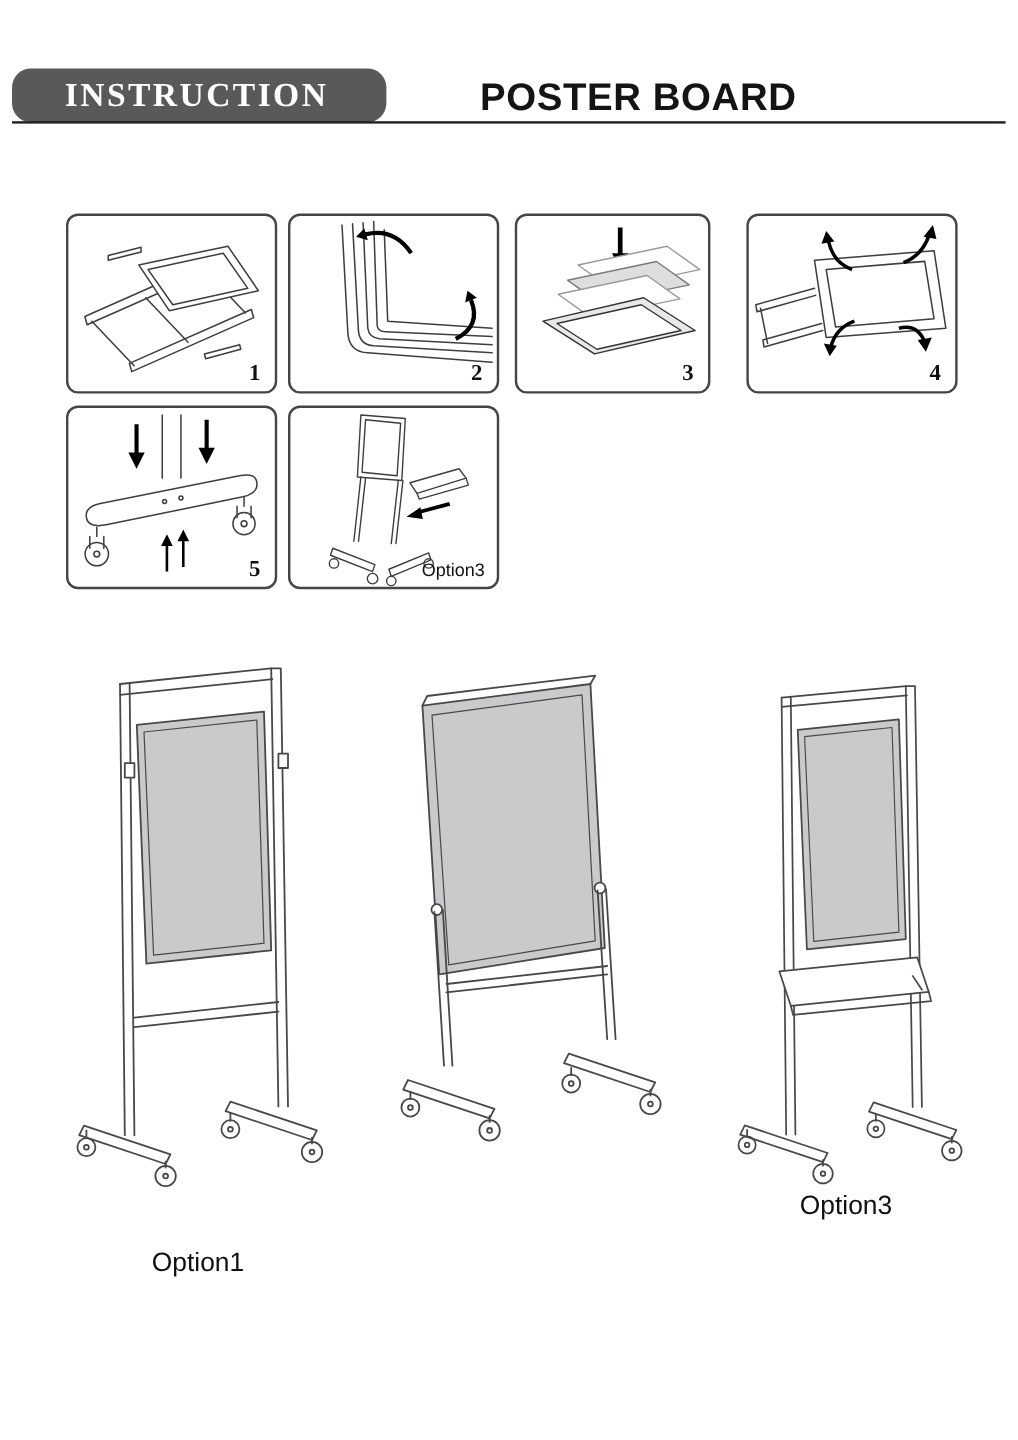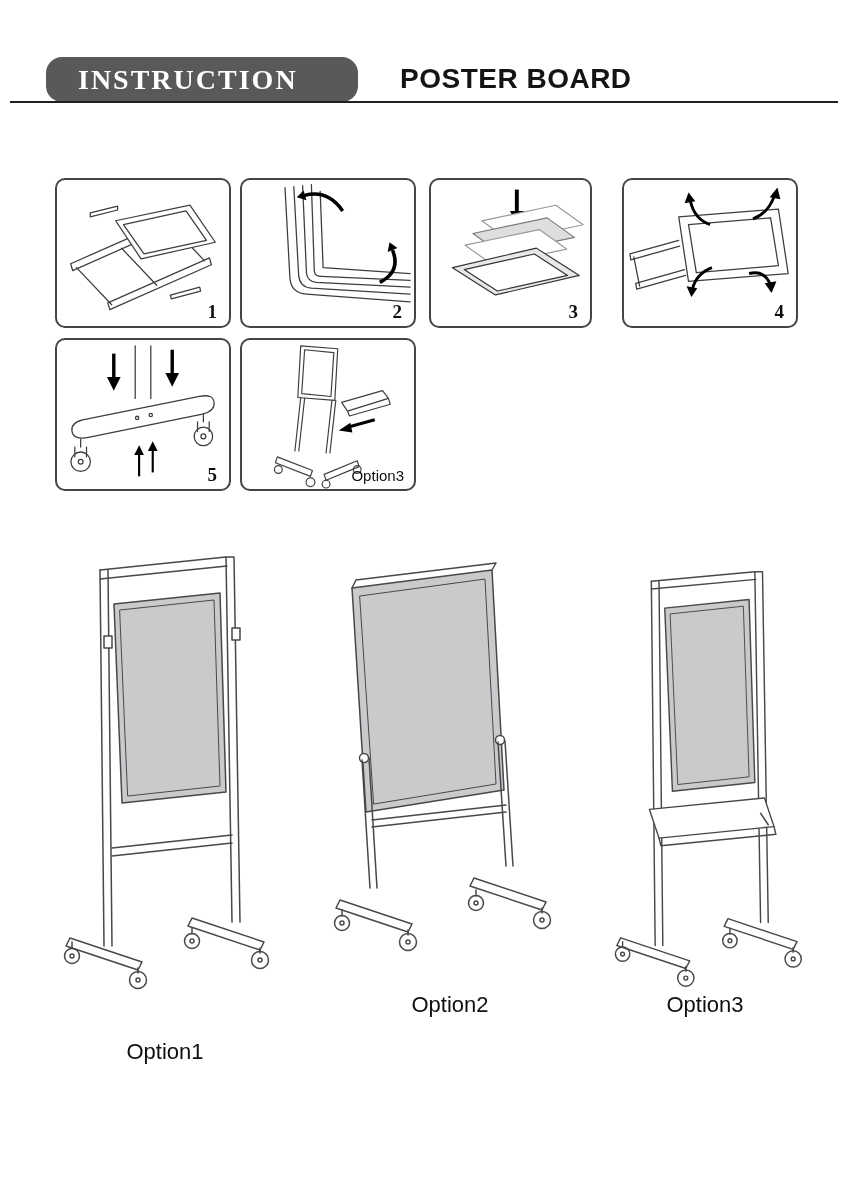--- a/index.html
+++ b/index.html
@@ -11,25 +11,25 @@
     overflow:hidden;
   }
   .page { position:absolute; inset:0; background:#ffffff; }
 
   
   .badge {
     position:absolute; left:10px; top:57px; width:312px; height:45px;
     background:#58595b; border-radius:16px;
     color:#ffffff; font-family:"Liberation Serif", serif; font-weight:bold;
     font-size:28px; letter-spacing:2px;
-    display:flex; align-items:center; padding-left:32px;margin-left:36px;
+    display:flex; align-items:center; padding-left:44px;
   }
   .title {
     position:absolute; left:400px; top:63px;
-    font-size:28px; font-weight:bold; letter-spacing:0.5px; color:#141414;
+    font-size:32px; font-weight:bold; letter-spacing:0.5px; color:#141414;
   }
   .rule { position:absolute; left:10px; top:101px; width:828px; height:2px; background:#231f20; }
 
   
   .panel {
     position:absolute; border:2px solid #454547; border-radius:10px; background:#fff;
   }
   .panel > svg { position:absolute; inset:0; width:100%; height:100%; }
   .step-num {
     position:absolute; right:12px; bottom:3px;
@@ -264,16 +264,15 @@
       <path d="M144 380 L216 404 M140 388 L212 412 M144 380 L140 388 M216 404 L212 412"></path>
       <path d="M146 390 L146 396 M212 410 L212 415"></path>
       <circle cx="146" cy="403" r="7.5"></circle>
         <circle cx="146" cy="403" r="2"></circle>
       <circle cx="212" cy="422" r="8.5"></circle>
         <circle cx="212" cy="422" r="2"></circle>
     </g>
   </svg>
 
   <div class="opt-label" id="lab1">Option1</div>
-  <div class="opt-label" id="lab2">Option2</div>
   <div class="opt-label" id="lab3">Option3</div>
 
 </div>
 
 </body></html>

